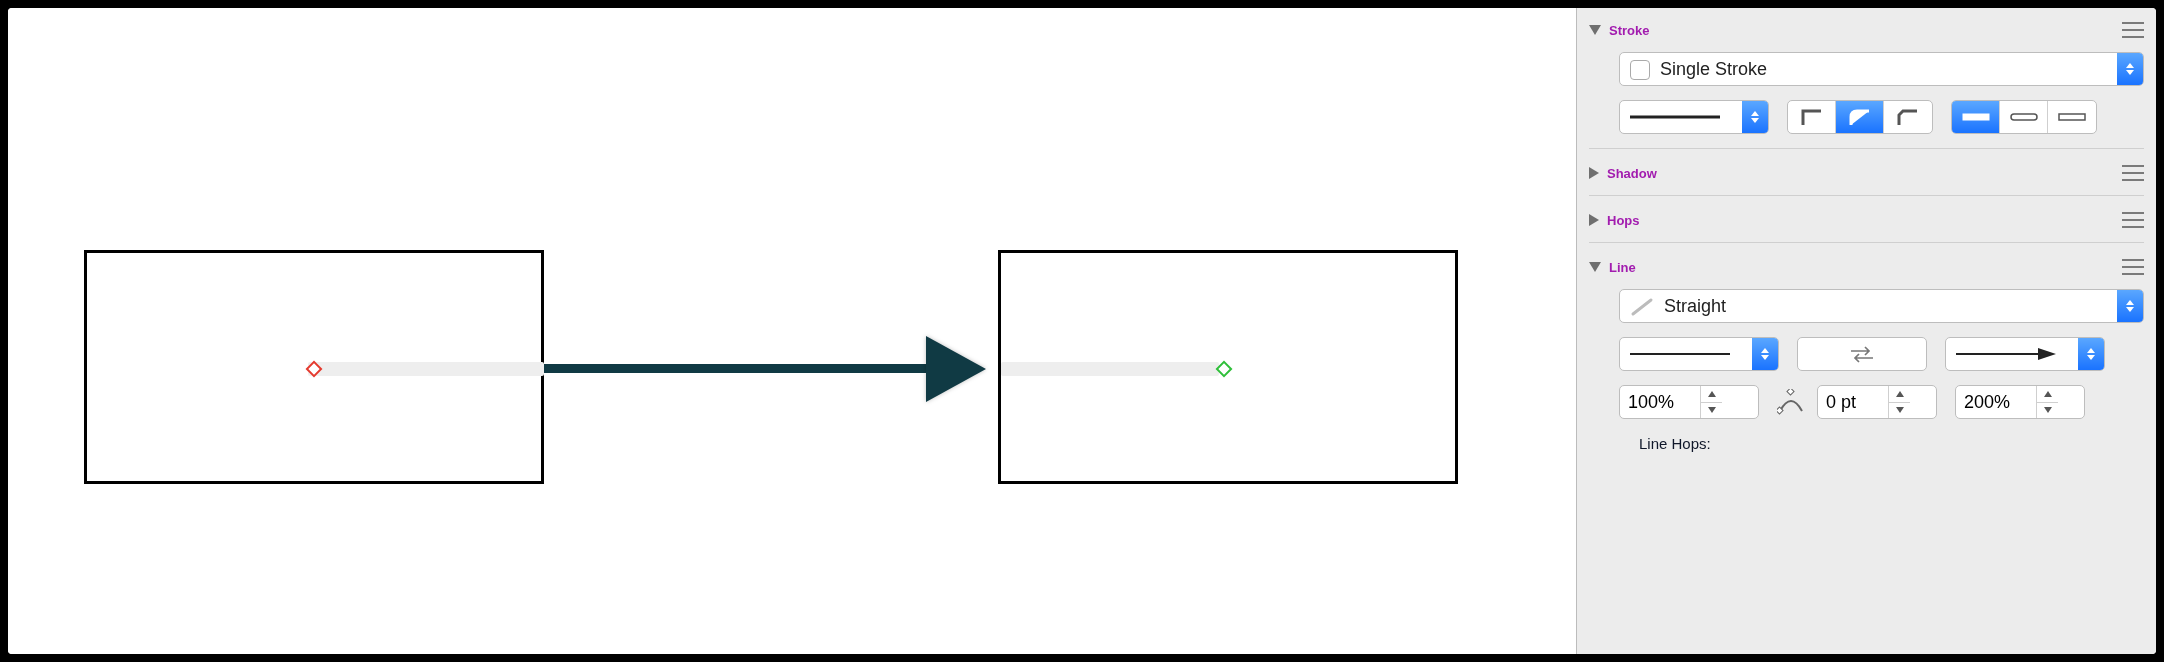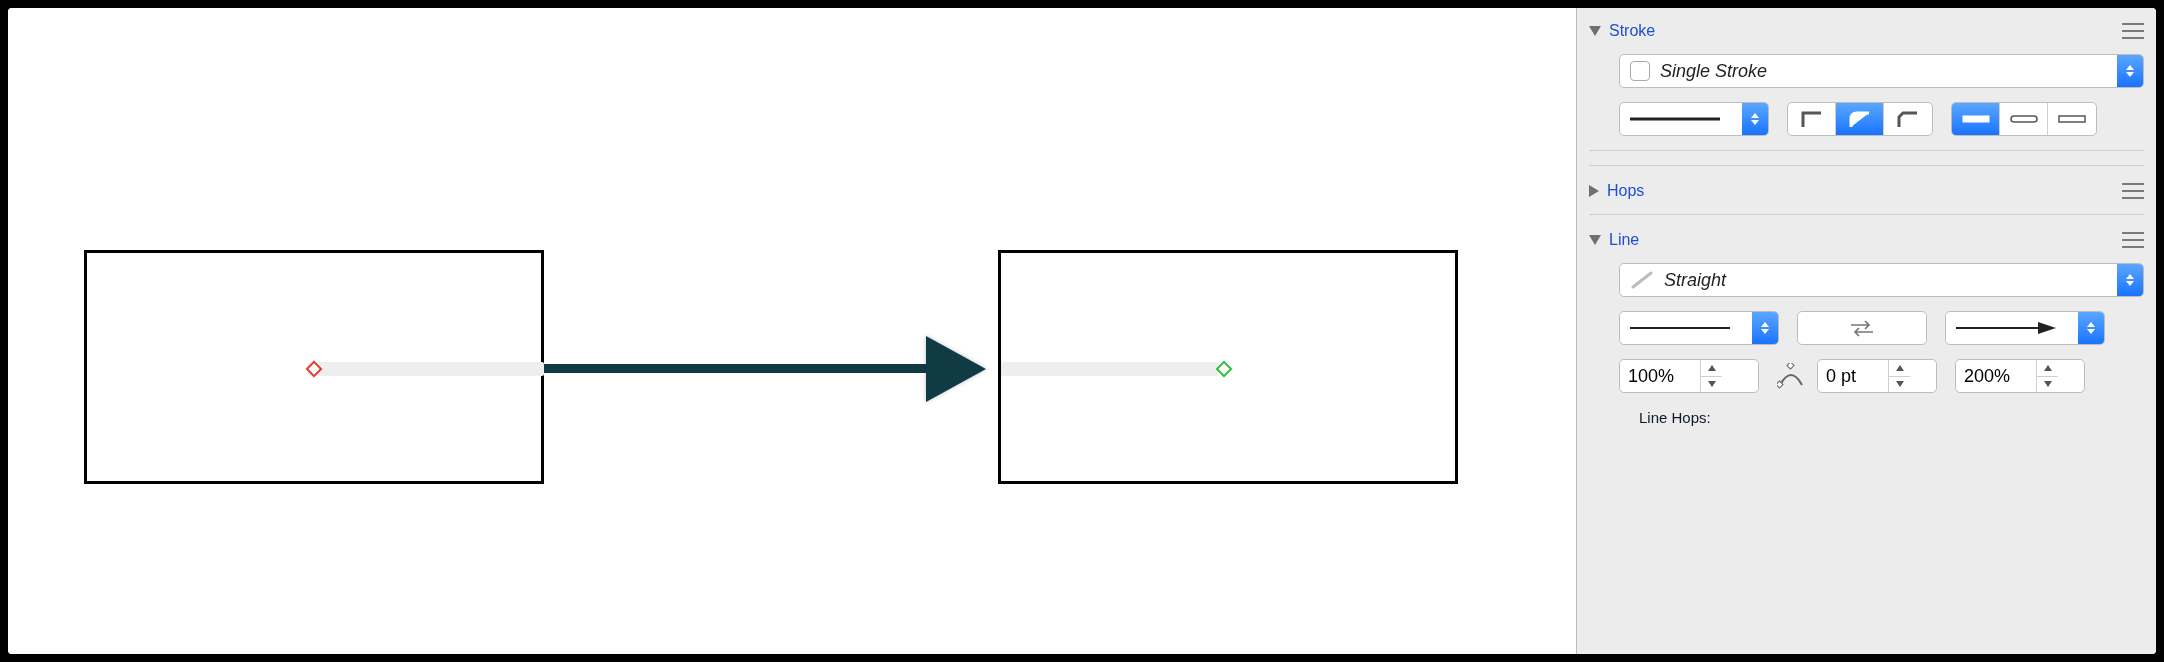--- a/index.html
+++ b/index.html
@@ -89,23 +89,23 @@
     border-left: 6px solid transparent;
     border-right: 6px solid transparent;
     border-top: 10px solid #6f6f6f;
   }
   .disclosure.closed {
     border-top: 6px solid transparent;
     border-bottom: 6px solid transparent;
     border-left: 10px solid #6f6f6f;
   }
   .section-title {
-    font-weight: 400;
-    font-size: 16px;
-    color: #1d4ed8;
+    font-weight: 700;
+    font-size: 13px;
+    color: #a21caf;
     flex: 1;
   }
   .hamburger {
     width: 22px; height: 16px;
     display: flex;
     flex-direction: column;
     justify-content: space-between;
   }
   .hamburger span {
     height: 2px; background: #7a7a7a; display: block;
@@ -129,25 +129,24 @@
     border-radius: 5px;
     display: flex;
     align-items: center;
     overflow: hidden;
     height: 34px;
   }
   .combo .content, .popup .content {
     flex: 1;
     padding: 0 10px;
     display: flex;
-    align-items: center;
+    align-items: flex-end;
     gap: 10px;
     font-size: 18px;
     color: #222;
-    font-style: italic;
   }
   .blue-end {
     width: 26px; height: 100%;
     background: linear-gradient(#5aa7ff, #1a73ff);
     display: flex;
     flex-direction: column;
     align-items: center;
     justify-content: center;
     gap: 2px;
   }
@@ -339,20 +338,29 @@
         <div class="seg-item">
           <svg width="30" height="14">
               <rect x="2" y="4" width="26" height="6" fill="none" stroke="#555" stroke-width="1.5"></rect>
             </svg>
         </div>
       </div>
     </div>
 
     <div class="divider"></div>
 
+    <div class="section-header">
+      <span class="disclosure closed"></span>
+      <span class="section-title">Shadow</span>
+      <span class="hamburger">
+          <span></span>
+          <span></span>
+          <span></span>
+        </span>
+    </div>
 
     <div class="divider"></div>
 
     <div class="section-header">
       <span class="disclosure closed"></span>
       <span class="section-title">Hops</span>
       <span class="hamburger">
           <span></span>
           <span></span>
           <span></span>

